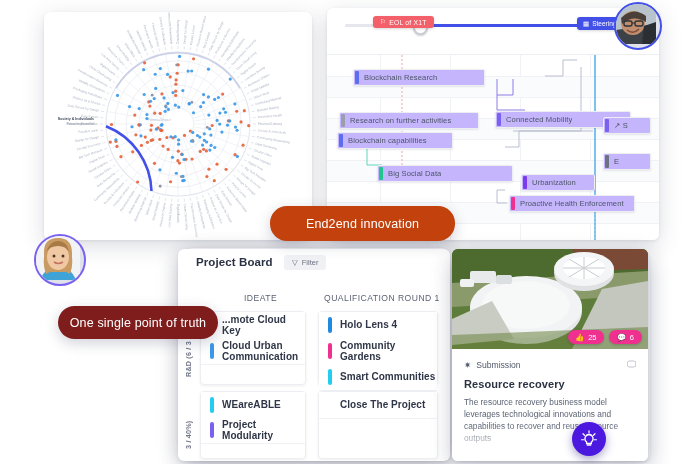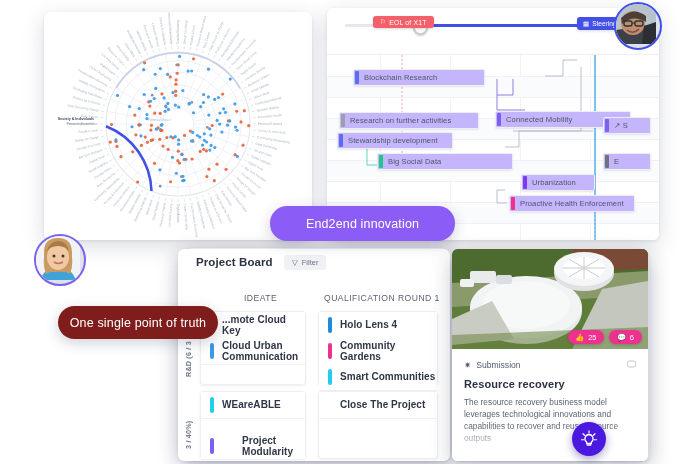--- a/index.html
+++ b/index.html
@@ -79,21 +79,21 @@
   .sub-kind{display:flex;align-items:center;gap:5px;font-size:8.6px;color:#525a6b;}
   .sub-title{margin-top:8px;font-size:11px;font-weight:bold;color:#2b3243;letter-spacing:.1px;}
   .sub-text{margin-top:6px;font-size:8.3px;line-height:1.45;color:#5a6273;}
   .fade{position:absolute;left:0;right:0;bottom:0;height:36px;
     background:linear-gradient(to bottom,rgba(255,255,255,0),#fff 78%);}
 
   
   .callout{position:absolute;display:flex;align-items:center;justify-content:center;
     border-radius:17px;color:#fff;font-size:12.5px;letter-spacing:.15px;
     box-shadow:0 4px 14px rgba(40,45,80,.22);}
-  #callout-pink{left:270px;top:206px;width:185px;height:35px;background:#8b5cf6;}
+  #callout-pink{left:270px;top:206px;width:185px;height:35px;background:#c2410c;}
   #callout-purple{left:58px;top:306px;width:160px;height:33px;background:#7f1d1d;}
 
   
   .avatar{position:absolute;border-radius:50%;overflow:hidden;background:#dfe2ea;}
   #avatar-1{left:614px;top:2px;width:44px;height:44px;border:2px solid #4250e8;}
   #avatar-2{left:34px;top:234px;width:48px;height:48px;border:2px solid #7b61f0;}
   .fab{position:absolute;left:572px;top:422px;width:34px;height:34px;border-radius:50%;
     background:#4b18e0;display:flex;align-items:center;justify-content:center;
     box-shadow:0 3px 10px rgba(40,20,120,.4);}
 </style>
@@ -512,23 +512,23 @@
           <div class="task" style="left: 12px; top: 35px; width: 132px; margin-top: 22px;">
             <span class="bar" style="background: rgb(154, 160, 171);"></span>
             <span class="tl">Research on further activities</span>
           </div>
           <div class="task" style="left: 168px; top: 56px; width: 128px;">
             <span class="bar" style="background: rgb(123, 97, 240);"></span>
             <span class="tl">Connected Mobility</span>
           </div>
           <div class="task" style="left: 10px; top: 77px; width: 108px;">
             <span class="bar" style="background: rgb(91, 110, 240);"></span>
-            <span class="tl">Stewardship development</span>
-          </div>
-          <div class="task" style="left: 50px; top: 98px; width: 128px; text-align: right;">
+            <span class="tl">Blockchain capabilities</span>
+          </div>
+          <div class="task" style="left: 50px; top: 110px; width: 128px; text-align: right;">
             <span class="bar" style="background: rgb(34, 197, 139);"></span>
             <span class="tl">Big Social Data</span>
           </div>
           <div class="task" style="left: 194px; top: 119px; width: 66px;">
             <span class="bar" style="background: rgb(123, 60, 240);"></span>
             <span class="tl">Urbanization</span>
           </div>
           <div class="task" style="left: 182px; top: 140px; width: 118px;">
             <span class="bar" style="background: rgb(240, 48, 143);"></span>
             <span class="tl">Proactive Health Enforcement</span>
@@ -584,21 +584,21 @@
           </div>
         </div>
     </div>
 
     <div class="swim-box" style="left:22px;top:142px;width:104px;height:66px;">
       <div id="cards-ideate-bottom">
           <div class="bcard" style="top: 0px;">
             <span class="bbar" style="background: rgb(34, 205, 240);"></span>
             <span class="blabel">WEareABLE</span>
           </div>
-          <div class="bcard" style="top: 41px; gap: 20px;">
+          <div class="bcard" style="top: 25px;">
             <span class="bbar" style="background: rgb(123, 97, 240);"></span>
             <span class="blabel">Project Modularity</span>
           </div>
         </div>
     </div>
 
     <div class="swim-box" style="left:140px;top:62px;width:118px;height:72px;">
       <div id="cards-qual-top">
           <div class="bcard" style="top: 0px;">
             <span class="bbar" style="background: rgb(31, 138, 224);"></span>

